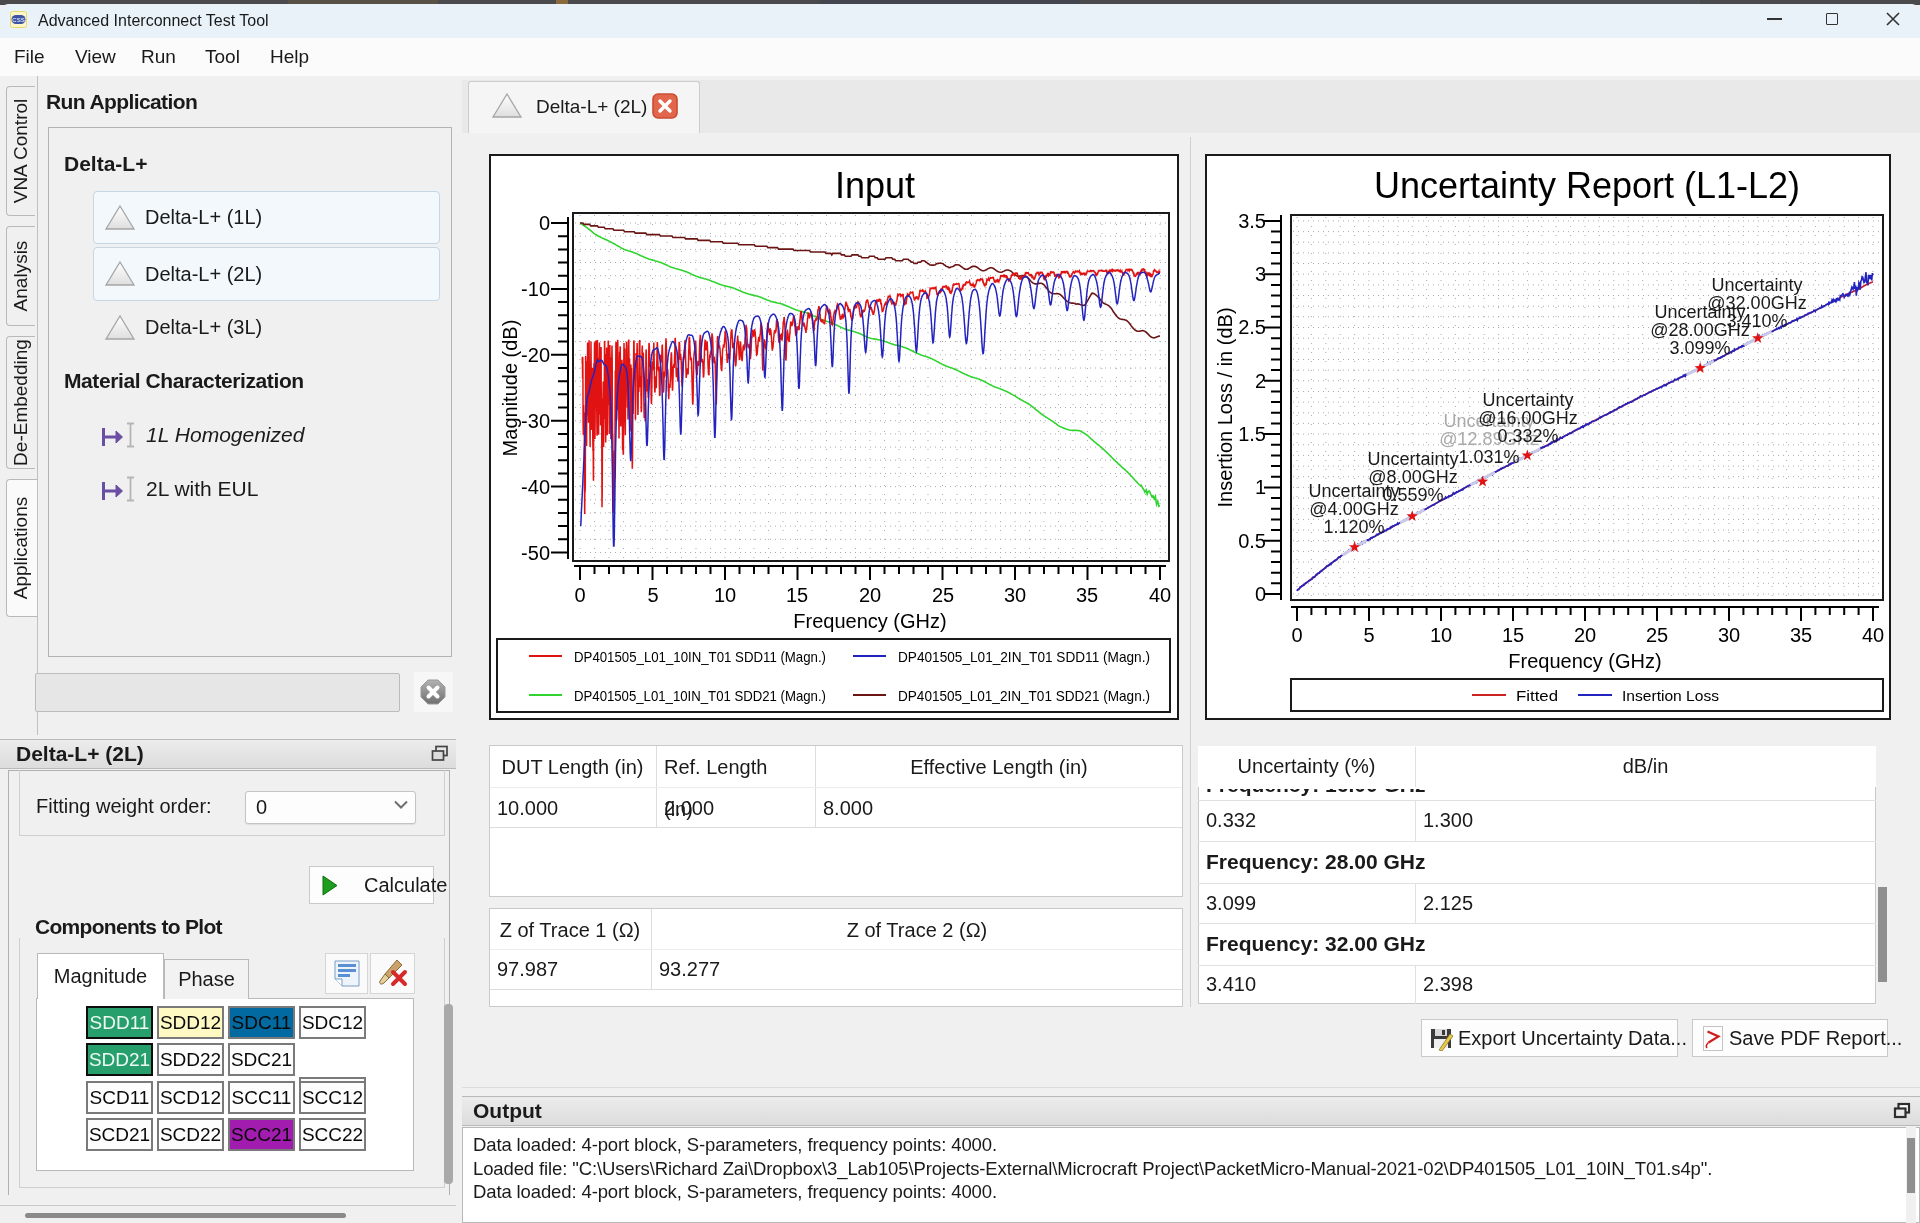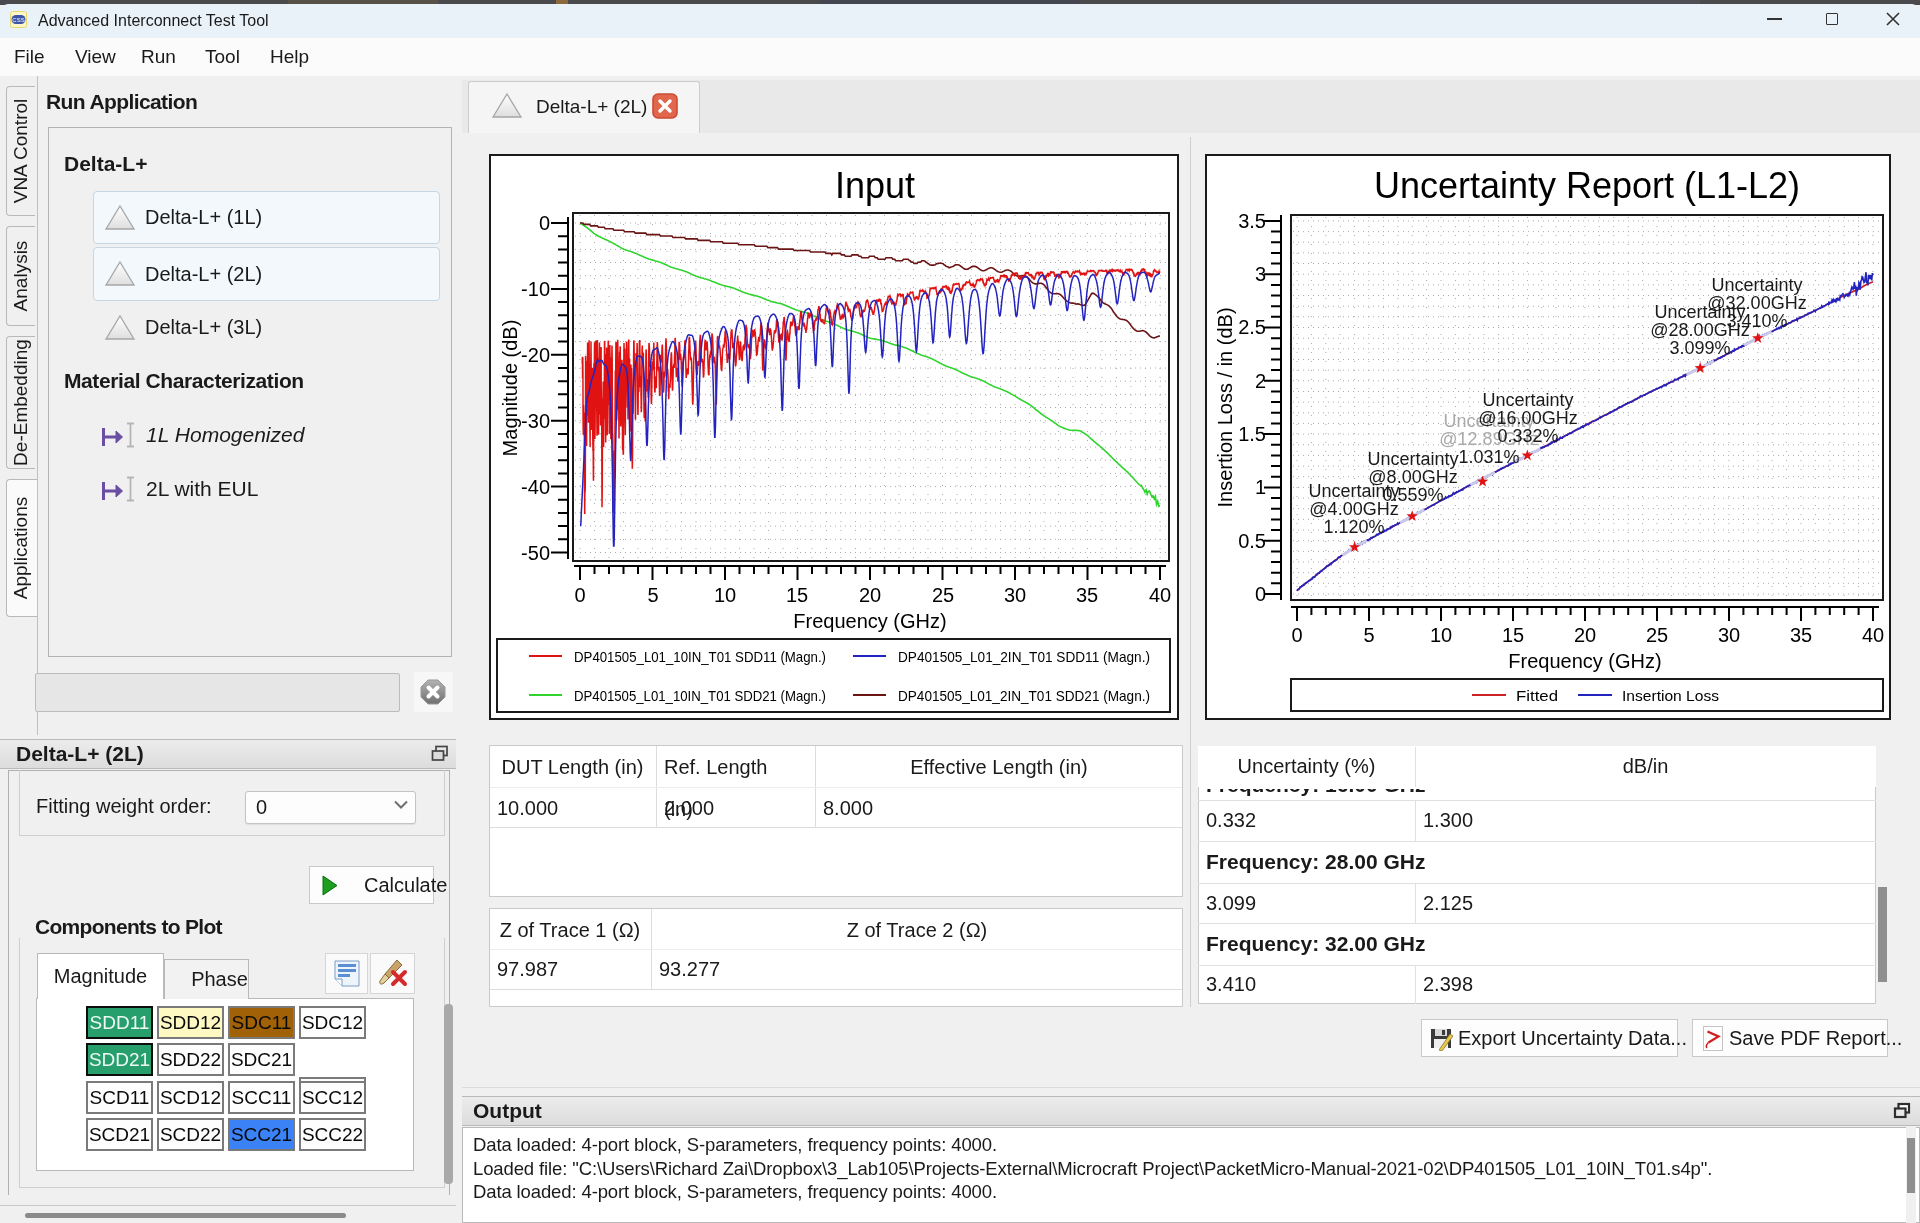--- a/index.html
+++ b/index.html
@@ -119,50 +119,50 @@
 <svg class="abs" style="left:320px;top:875px;" width="20" height="21">
     <path d="M3,1 L17,10.5 L3,20 Z" fill="#1e9e1e" stroke="#0c6e0c"></path>
   </svg>
 <div class="abs" style="left:345px;top:866px;height:38px;line-height:38px;font-size:20px;margin-left:19px;">Calculate</div>
 <div class="abs b" style="left:35px;top:915px;font-size:21px;letter-spacing:-0.7px;">Components to Plot</div>
 <div class="abs" style="left:19px;top:938px;width:426px;height:250px;border:1px solid #cfcfcf;border-top:none;"></div>
 <div class="abs" style="left:36px;top:998px;width:378px;height:173px;background:#fff;border:1px solid #b9b9b9;"></div>
 <div class="abs" style="left:37px;top:953px;width:127px;height:46px;background:#fff;border:1px solid #b9b9b9;border-bottom:none;"></div>
 <div class="abs" style="left:37px;top:953px;width:127px;height:46px;line-height:46px;text-align:center;font-size:20px;">Magnitude</div>
 <div class="abs" style="left:164px;top:959px;width:85px;height:40px;background:#f2f2f2;border:1px solid #b9b9b9;border-bottom:none;"></div>
-<div class="abs" style="left:164px;top:959px;width:85px;height:40px;line-height:40px;text-align:center;font-size:20px;margin-left:13px;">Phase</div>
+<div class="abs" style="left:164px;top:959px;width:85px;height:40px;line-height:40px;text-align:center;font-size:20px;">Phase</div>
 <div class="abs" style="left:325px;top:953px;width:43px;height:41px;background:#fafafa;border:1px solid #d5d5d5;"></div>
 <svg class="abs" style="left:334px;top:960px;" width="26" height="27">
 <path d="M1,1 L25,1 L25,26 L8,26 L1,19 Z" fill="#eef4fb" stroke="#7a9cc6"></path>
 <path d="M1,19 L8,19 L8,26" fill="#fff" stroke="#7a9cc6"></path>
 <rect x="4" y="4" width="18" height="3" fill="#5b8fd4"></rect>
     <rect x="4" y="9" width="18" height="3" fill="#5b8fd4"></rect>
     <rect x="4" y="14" width="12" height="3" fill="#5b8fd4"></rect>
   </svg>
 <div class="abs" style="left:370px;top:953px;width:45px;height:41px;background:#fafafa;border:1px solid #d5d5d5;"></div>
 <svg class="abs" style="left:377px;top:958px;" width="32" height="32">
 <path d="M20,2 L25,7 L12,20 L8,16 Z" fill="#c9a36a" stroke="#8a6a3a" stroke-width="1"></path>
 <path d="M8,16 L12,20 L7,25 C4,27 2,26 3,23 Z" fill="#e4cf9e" stroke="#8a6a3a" stroke-width="1"></path>
 <path d="M16,14 L28,26 M28,14 L16,26" stroke="#d42a2a" stroke-width="4" stroke-linecap="round"></path>
   </svg>
 <div class="abs" style="left:86px;top:1006px;width:67px;height:33px;line-height:29px;text-align:center;font-size:19px;background:#279f6c;color:#eefaf3;border:2px solid #0d0d0d;">SDD11</div>
 <div class="abs" style="left:157px;top:1006px;width:67px;height:33px;line-height:29px;text-align:center;font-size:19px;background:#fef9c3;color:#0a0a0a;border:2px solid #7a7a7a;">SDD12</div>
-<div class="abs" style="left:228px;top:1006px;width:67px;height:33px;line-height:29px;text-align:center;font-size:19px;background:#a16207;color:#0a0a0a;border:2px solid #7a7a7a;">SDC11</div>
+<div class="abs" style="left:228px;top:1006px;width:67px;height:33px;line-height:29px;text-align:center;font-size:19px;background:#0369a1;color:#0a0a0a;border:2px solid #7a7a7a;">SDC11</div>
 <div class="abs" style="left:299px;top:1006px;width:67px;height:33px;line-height:29px;text-align:center;font-size:19px;background:#fdfdfd;color:#0a0a0a;border:2px solid #7a7a7a;">SDC12</div>
 <div class="abs" style="left:86px;top:1043px;width:67px;height:33px;line-height:29px;text-align:center;font-size:19px;background:#279f6c;color:#eefaf3;border:2px solid #0d0d0d;">SDD21</div>
 <div class="abs" style="left:157px;top:1043px;width:67px;height:33px;line-height:29px;text-align:center;font-size:19px;background:#fdfdfd;color:#0a0a0a;border:2px solid #7a7a7a;">SDD22</div>
 <div class="abs" style="left:228px;top:1043px;width:67px;height:33px;line-height:29px;text-align:center;font-size:19px;background:#fdfdfd;color:#0a0a0a;border:2px solid #7a7a7a;">SDC21</div>
 <div class="abs" style="left:299px;top:1043px;width:67px;height:33px;line-height:29px;text-align:center;font-size:19px;background:#fdfdfd;color:#0a0a0a;border:2px solid #7a7a7a;margin-top:34px;">SDC22</div>
 <div class="abs" style="left:86px;top:1081px;width:67px;height:33px;line-height:29px;text-align:center;font-size:19px;background:#fdfdfd;color:#0a0a0a;border:2px solid #7a7a7a;">SCD11</div>
 <div class="abs" style="left:157px;top:1081px;width:67px;height:33px;line-height:29px;text-align:center;font-size:19px;background:#fdfdfd;color:#0a0a0a;border:2px solid #7a7a7a;">SCD12</div>
 <div class="abs" style="left:228px;top:1081px;width:67px;height:33px;line-height:29px;text-align:center;font-size:19px;background:#fdfdfd;color:#0a0a0a;border:2px solid #7a7a7a;">SCC11</div>
 <div class="abs" style="left:299px;top:1081px;width:67px;height:33px;line-height:29px;text-align:center;font-size:19px;background:#fdfdfd;color:#0a0a0a;border:2px solid #7a7a7a;">SCC12</div>
 <div class="abs" style="left:86px;top:1118px;width:67px;height:33px;line-height:29px;text-align:center;font-size:19px;background:#fdfdfd;color:#0a0a0a;border:2px solid #7a7a7a;">SCD21</div>
 <div class="abs" style="left:157px;top:1118px;width:67px;height:33px;line-height:29px;text-align:center;font-size:19px;background:#fdfdfd;color:#0a0a0a;border:2px solid #7a7a7a;">SCD22</div>
-<div class="abs" style="left:228px;top:1118px;width:67px;height:33px;line-height:29px;text-align:center;font-size:19px;background:#3b82f6;color:#0a0a0a;border:2px solid #7a7a7a;">SCC21</div>
+<div class="abs" style="left:228px;top:1118px;width:67px;height:33px;line-height:29px;text-align:center;font-size:19px;background:#a21caf;color:#0a0a0a;border:2px solid #7a7a7a;">SCC21</div>
 <div class="abs" style="left:299px;top:1118px;width:67px;height:33px;line-height:29px;text-align:center;font-size:19px;background:#fdfdfd;color:#0a0a0a;border:2px solid #7a7a7a;">SCC22</div>
 <div class="abs" style="left:444px;top:1004px;width:9px;height:180px;background:#a9a9a9;border-radius:4px;"></div>
 <div class="abs" style="left:0;top:1205px;width:456px;height:1px;background:#c9c9c9;"></div>
 <div class="abs" style="left:25px;top:1213px;width:321px;height:5px;background:#8a8a8a;border-radius:3px;"></div>
 <div class="abs" style="left:462px;top:80px;width:1458px;height:53px;background:#e9e9e9;"></div>
 <div class="abs" style="left:468px;top:81px;width:232px;height:52px;background:#f5f5f5;border:1px solid #cccccc;border-bottom:none;border-radius:3px 3px 0 0;"></div>
 <svg class="abs" style="left:491px;top:92px;" width="32" height="27">
     <defs>
       <linearGradient id="tg9" x1="0" y1="0" x2="0" y2="1">
         <stop offset="0" stop-color="#ffffff"></stop>

